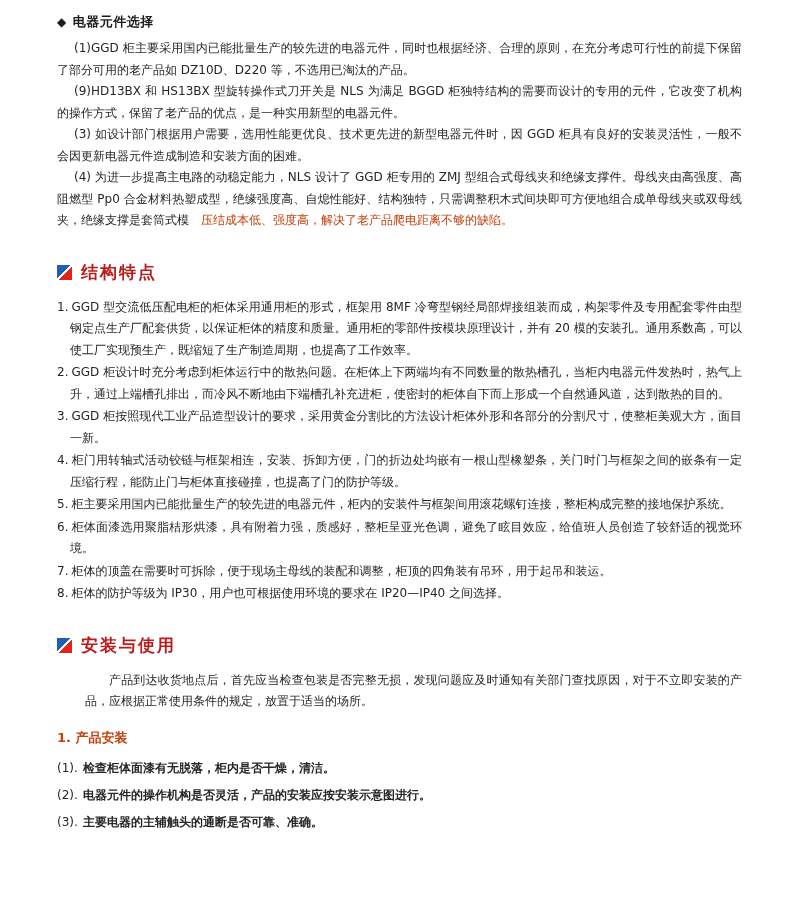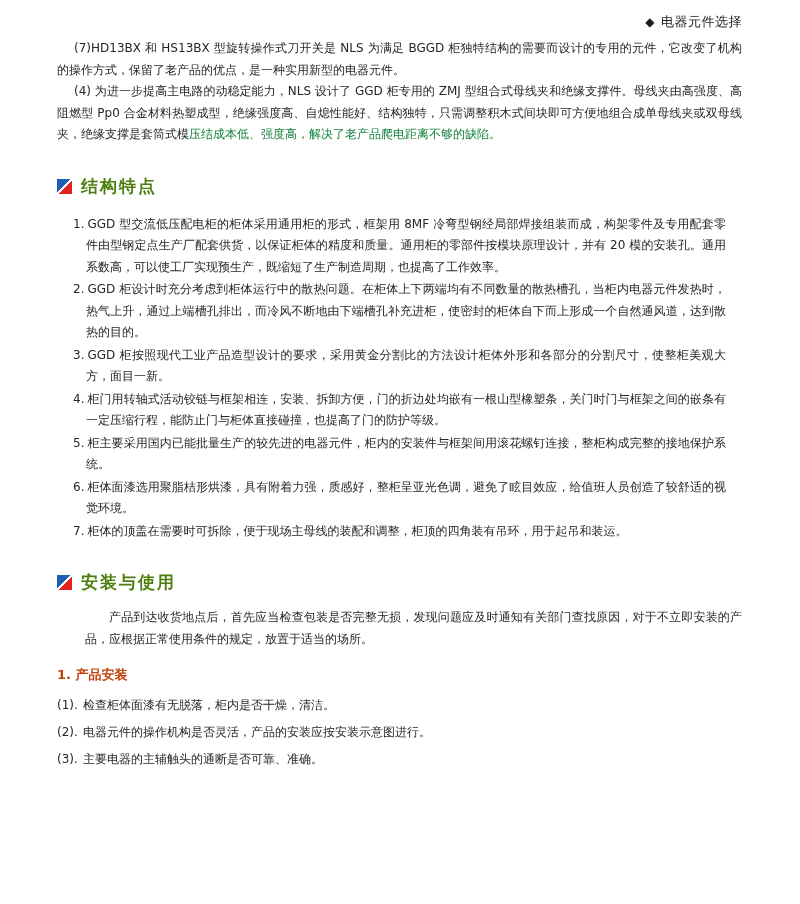--- a/index.html
+++ b/index.html
@@ -18,60 +18,59 @@
     box-sizing: border-box;
     width: 800px;
     min-height: 904px;
     padding: 13px 58px 20px 57px;
     background: #ffffff;
   }
   
   .s1-title {
     margin: 0 0 7px 0;
     font-size: 13px;
-    font-weight: normal;
+    font-weight: bold;
     color: #1c1c1c;
     letter-spacing: 0.5px;
-    text-align: right;
   }
   .s1-title .diamond {
     font-size: 12px;
     margin-right: 6px;
     color: #1c1c1c;
   }
   
   .para {
     margin: 0;
     font-size: 12px;
     line-height: 21.5px;
     color: #262626;
     text-align: justify;
   }
   .indent1 { text-indent: 17px; }
   .indent2 { text-indent: 24px; margin-left: 28px; }
-  .dark-red { color: #15803d; }
+  .dark-red { color: #c2410c; padding-left: 12px; }
   
   .sec-heading {
     display: flex;
     align-items: center;
     margin: 29px 0 13px 0;
     font-size: 17px;
     font-weight: bold;
-    color: #4d7c0f;
+    color: #b91c1c;
     letter-spacing: 2px;
   }
   .split-icon {
     width: 15px;
     height: 15px;
     margin-right: 9px;
     flex: 0 0 auto;
     background: linear-gradient(135deg, #1e5fb4 44%, #ffffff 44%, #ffffff 54%, #e3231e 54%);
   }
   
-  .s2-list { margin: 16px; }
+  .s2-list { margin: 0; }
   .s2-item {
     margin: 1px 0;
     padding-left: 13px;
     text-indent: -13px;
     font-size: 12px;
     line-height: 21.5px;
     color: #262626;
     text-align: justify;
   }
   .s2-item .num { margin-right: 3px; }
@@ -89,48 +88,52 @@
     font-size: 12px;
     line-height: 21px;
     color: #262626;
   }
   .chk-num {
     flex: 0 0 26px;
   }
   .chk-text {
     flex: 1 1 auto;
     text-align: justify;
+    font-weight: bold;
   }
 </style>
 </head>
 <body>
 
 <div class="page">
 
   <section>
     <h3 class="s1-title">
       <span class="diamond">◆</span><span>电器元件选择</span>
     </h3>
-    <p class="para indent1">(7)HD13BX 和 HS13BX 型旋转操作式刀开关是 NLS 为满足 BGGD 柜独特结构的需要而设计的专用的元件，它改变了机构的操作方式，保留了老产品的优点，是一种实用新型的电器元件。</p>
+    <p class="para indent1">(1)GGD 柜主要采用国内已能批量生产的较先进的电器元件，同时也根据经济、合理的原则，在充分考虑可行性的前提下保留了部分可用的老产品如 DZ10D、D220 等，不选用已淘汰的产品。</p>
+    <p class="para indent1">(9)HD13BX 和 HS13BX 型旋转操作式刀开关是 NLS 为满足 BGGD 柜独特结构的需要而设计的专用的元件，它改变了机构的操作方式，保留了老产品的优点，是一种实用新型的电器元件。</p>
+    <p class="para indent1">(3) 如设计部门根据用户需要，选用性能更优良、技术更先进的新型电器元件时，因 GGD 柜具有良好的安装灵活性，一般不会因更新电器元件造成制造和安装方面的困难。</p>
     <p class="para indent1"><span>(4) 为进一步提高主电路的动稳定能力，NLS 设计了 GGD 柜专用的 ZMJ 型组合式母线夹和绝缘支撑件。母线夹由高强度、高阻燃型 Pp0 合金材料热塑成型，绝缘强度高、自熄性能好、结构独特，只需调整积木式间块即可方便地组合成单母线夹或双母线夹，绝缘支撑是套筒式模</span><span class="dark-red">压结成本低、强度高，解决了老产品爬电距离不够的缺陷。</span></p>
   </section>
 
   <section>
     <h2 class="sec-heading">
       <span class="split-icon"></span>
       <span>结构特点</span>
     </h2>
     <div class="s2-list">
       <p class="s2-item"><span class="num">1.</span><span>GGD 型交流低压配电柜的柜体采用通用柜的形式，框架用 8MF 冷弯型钢经局部焊接组装而成，构架零件及专用配套零件由型钢定点生产厂配套供货，以保证柜体的精度和质量。通用柜的零部件按模块原理设计，并有 20 模的安装孔。通用系数高，可以使工厂实现预生产，既缩短了生产制造周期，也提高了工作效率。</span></p>
       <p class="s2-item"><span class="num">2.</span><span>GGD 柜设计时充分考虑到柜体运行中的散热问题。在柜体上下两端均有不同数量的散热槽孔，当柜内电器元件发热时，热气上升，通过上端槽孔排出，而冷风不断地由下端槽孔补充进柜，使密封的柜体自下而上形成一个自然通风道，达到散热的目的。</span></p>
       <p class="s2-item"><span class="num">3.</span><span>GGD 柜按照现代工业产品造型设计的要求，采用黄金分割比的方法设计柜体外形和各部分的分割尺寸，使整柜美观大方，面目一新。</span></p>
       <p class="s2-item"><span class="num">4.</span><span>柜门用转轴式活动铰链与框架相连，安装、拆卸方便，门的折边处均嵌有一根山型橡塑条，关门时门与框架之间的嵌条有一定压缩行程，能防止门与柜体直接碰撞，也提高了门的防护等级。</span></p>
       <p class="s2-item"><span class="num">5.</span><span>柜主要采用国内已能批量生产的较先进的电器元件，柜内的安装件与框架间用滚花螺钉连接，整柜构成完整的接地保护系统。</span></p>
       <p class="s2-item"><span class="num">6.</span><span>柜体面漆选用聚脂桔形烘漆，具有附着力强，质感好，整柜呈亚光色调，避免了眩目效应，给值班人员创造了较舒适的视觉环境。</span></p>
       <p class="s2-item"><span class="num">7.</span><span>柜体的顶盖在需要时可拆除，便于现场主母线的装配和调整，柜顶的四角装有吊环，用于起吊和装运。</span></p>
+      <p class="s2-item"><span class="num">8.</span><span>柜体的防护等级为 IP30，用户也可根据使用环境的要求在 IP20—IP40 之间选择。</span></p>
     </div>
   </section>
 
   <section>
     <h2 class="sec-heading">
       <span class="split-icon"></span>
       <span>安装与使用</span>
     </h2>
     <p class="para indent2">产品到达收货地点后，首先应当检查包装是否完整无损，发现问题应及时通知有关部门查找原因，对于不立即安装的产品，应根据正常使用条件的规定，放置于适当的场所。</p>
 

